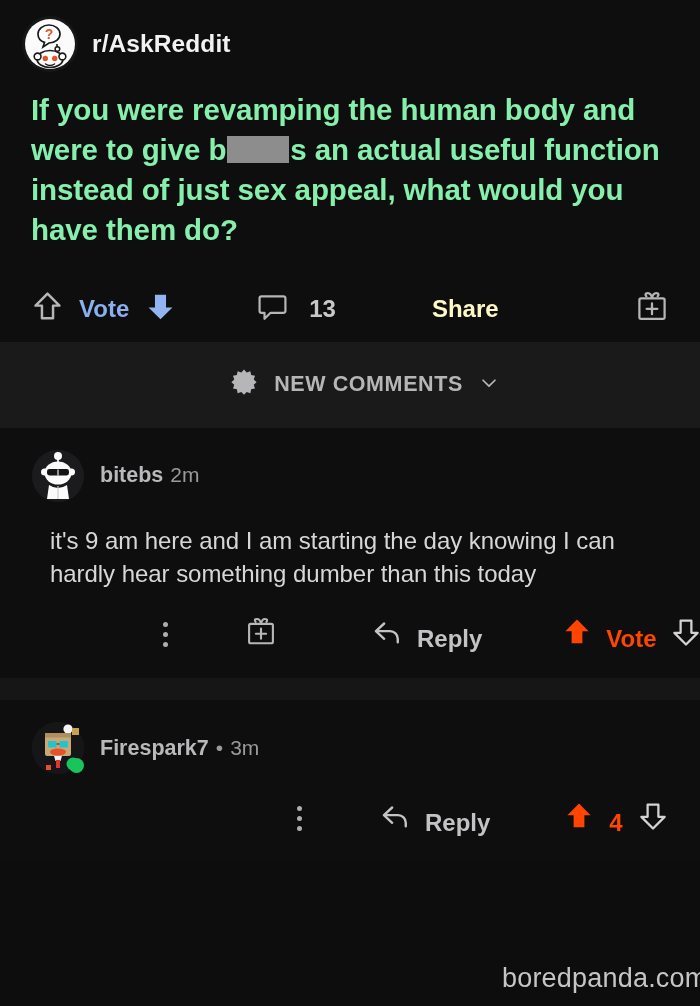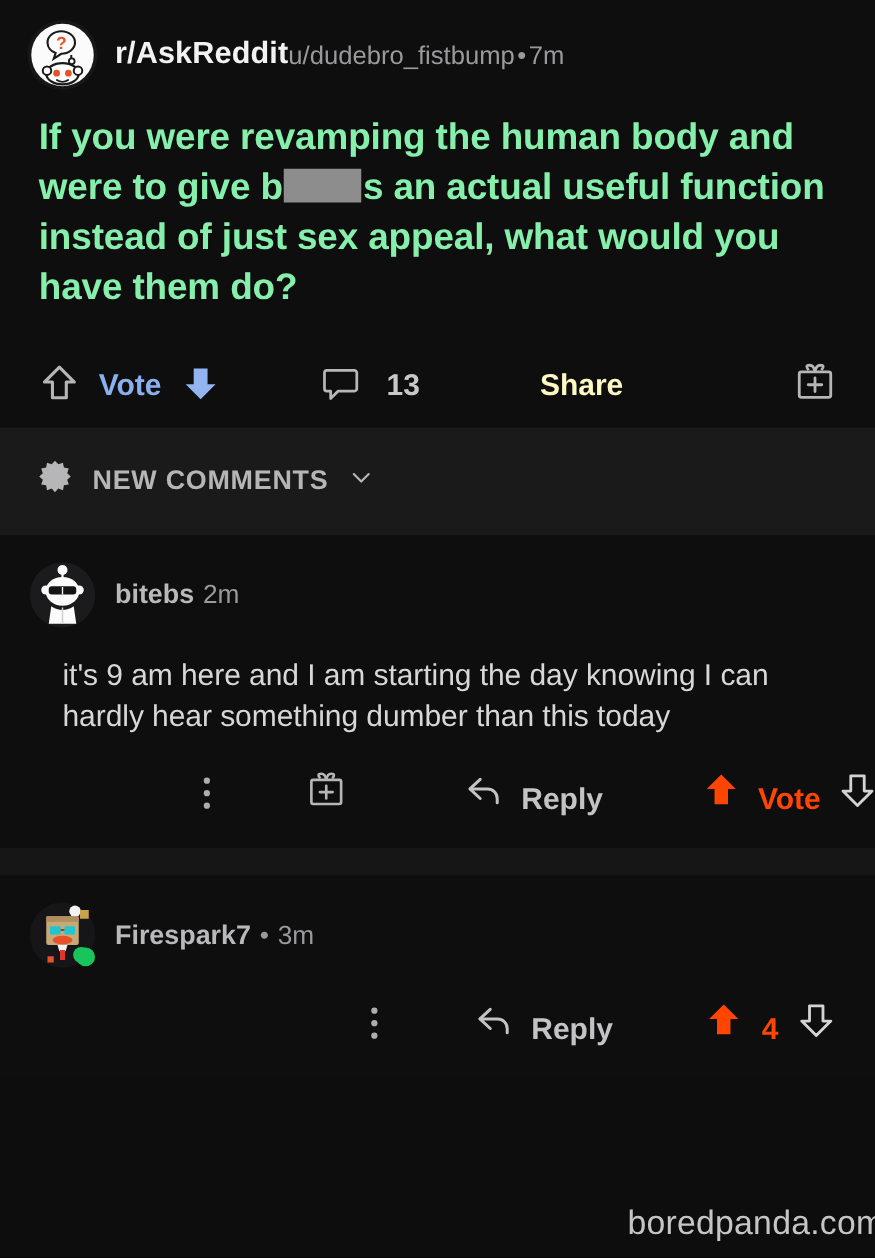--- a/index.html
+++ b/index.html
@@ -57,29 +57,29 @@
   .pa.gift   { margin-left: auto; margin-right: 30px; }
   .vote-label { color: #8ab0f0; font-size: 24px; font-weight: bold; }
   .cmt-count  { color: #c8c8ca; font-size: 24px; font-weight: bold; }
   .share-label{ color: #fef9c3; font-size: 24px; font-weight: bold; }
 
   
   .newbar {
     background: #1a1a1b;
     height: 86px;
     display: flex; align-items: center;
-    padding-left: 29px; gap: 15px;
+    padding-left: 29px; gap: 15px; justify-content: center;
   }
   .newbar-label { color: #b6b6b8; font-size: 21.5px; font-weight: bold; letter-spacing: .6px; }
 
   
   .comment { background: #0e0e0f; position: relative; }
   .divider { height: 22px; background: #161617; }
 
-  .c-head { display: flex; align-items: center; gap: 16px; padding: 22px 0 0 24px; }
+  .c-head { display: flex; align-items: center; gap: 16px; padding: 22px 0 0 32px; }
   .c-avatar { width: 52px; height: 52px; border-radius: 50%; background: #18181a; flex: none; position: relative; }
   .c-name { color: #b9b9bb; font-size: 21.5px; font-weight: bold; }
   .c-time { color: #9a9a9c; font-size: 21px; font-weight: normal; margin-left: 7px; }
   .online-dot {
     position: absolute; right: 0px; bottom: 1px;
     width: 15px; height: 15px; border-radius: 50%;
     background: #18c45c;
   }
 
   .c-body {
@@ -135,23 +135,20 @@
           <ellipse cx="26" cy="41" rx="13" ry="8.5" fill="#fff" stroke="#1a1a1a" stroke-width="1.7"></ellipse>
           <ellipse cx="13.6" cy="38.5" rx="3.4" ry="3.4" fill="#fff" stroke="#1a1a1a" stroke-width="1.6"></ellipse>
           <ellipse cx="38.4" cy="38.5" rx="3.4" ry="3.4" fill="#fff" stroke="#1a1a1a" stroke-width="1.6"></ellipse>
           <circle cx="21.3" cy="40.5" r="2.7" fill="#e8522a"></circle>
           <circle cx="30.7" cy="40.5" r="2.7" fill="#e8522a"></circle>
           <path d="M21.5 46 q4.5 3 9 0" stroke="#1a1a1a" stroke-width="1.5" fill="none" stroke-linecap="round"></path>
         </svg>
       </div>
       <div class="post-meta">
         <div class="sub-name">r/AskReddit</div>
-        <div class="user-line">
-          <span>u/dudebro_fistbump</span><span class="dot">•</span><span>7m</span>
-        </div>
       </div>
     </div>
 
     <div class="post-title"><span>If you were revamping the human body and were to give b</span><span class="redact"></span><span>s an actual useful function instead of just sex appeal, what would you have them do?</span></div>
 
     <div class="post-actions">
       <div class="pa vote">
         <span>
           <svg width="35" height="35" viewBox="0 0 24 24" fill="none" stroke="#b6b6b8" stroke-width="1.7" stroke-linejoin="round">
             <path d="M12 3.2 L20.2 11.4 h-4.4 v8.6 h-7.6 v-8.6 h-4.4 z"></path>

